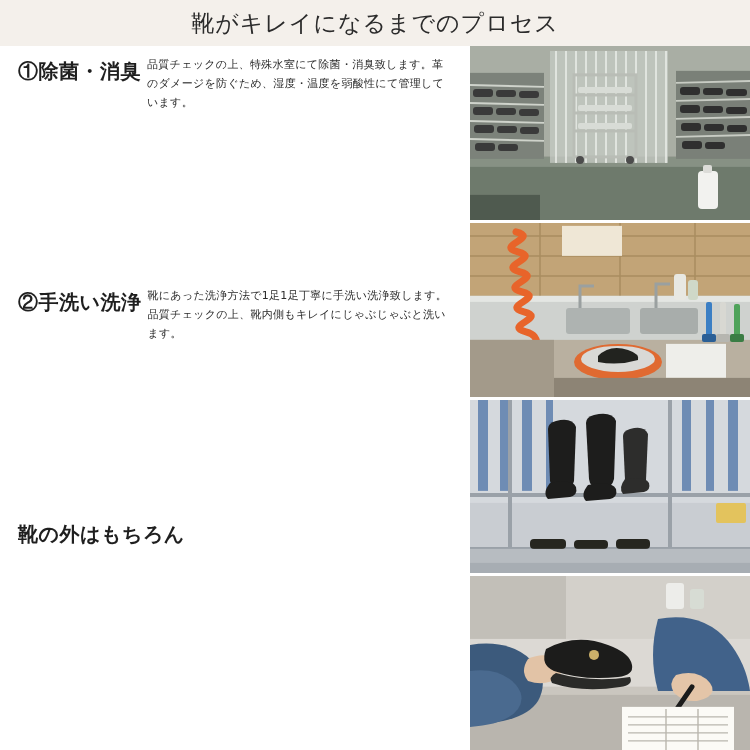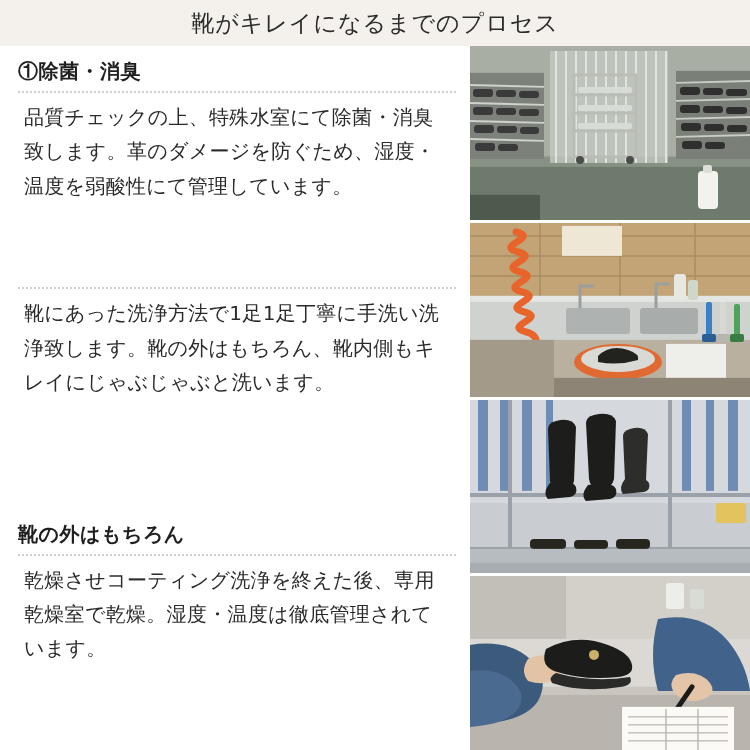--- a/index.html
+++ b/index.html
@@ -51,41 +51,41 @@
   }
   .right-col {
     width: 280px;
     display: flex;
     flex-direction: column;
   }
   
   .step {
     flex: 1 1 0;
     display: flex;
-    flex-direction: column;
+    flex-direction: row;
     padding-bottom: 4px;
     min-height: 0;
   }
   .step-heading {
     font-size: 20px;
     color: #1f1f1f;
     font-weight: 600;
     letter-spacing: 0.5px;
     font-family: "DejaVu Serif", "Liberation Serif", serif;
     margin: 2px 0 6px 0;
     white-space: nowrap;
   }
   .divider {
     border: 0;
     border-top: 2px dotted #cfcfcf;
     margin: 0 0 7px 0;
     height: 0;
   }
   .step-body {
-    font-size: 20px;
+    font-size: 11px;
     line-height: 1.72;
     color: #2a2a2a;
     letter-spacing: 0.3px;
     padding-left: 6px;
     padding-right: 4px;
     font-family: "DejaVu Sans", "Liberation Sans", sans-serif;
   }
   
   .photo {
     flex: 1 1 0;
@@ -109,28 +109,28 @@
 
     <div class="left-col">
 
       <div class="step">
         <div class="step-heading">①除菌・消臭</div>
         <hr class="divider">
         <div class="step-body">品質チェックの上、特殊水室にて除菌・消臭致します。革のダメージを防ぐため、湿度・温度を弱酸性にて管理しています。</div>
       </div>
 
       <div class="step">
+        <div class="step-heading">②手洗い洗浄</div>
         <hr class="divider">
-        <div class="step-body">靴にあった洗浄方法で1足1足丁寧に手洗い洗浄致します。靴の外はもちろん、靴内側もキレイにじゃぶじゃぶと洗います。</div>
+        <div class="step-body">靴にあった洗浄方法で1足1足丁寧に手洗い洗浄致します。品質チェックの上、靴内側もキレイにじゃぶじゃぶと洗います。</div>
       </div>
 
       <div class="step">
         <div class="step-heading">靴の外はもちろん</div>
         <hr class="divider">
-        <div class="step-body">乾燥させコーティング洗浄を終えた後、専用乾燥室で乾燥。湿度・温度は徹底管理されています。</div>
       </div>
 
 
     </div>
 
     <div class="right-col">
 
       <div class="photo">
         <svg viewBox="0 0 280 176" preserveAspectRatio="xMidYMid slice" aria-hidden="true">
           <rect x="0" y="0" width="280" height="176" fill="#8f968d"></rect>

